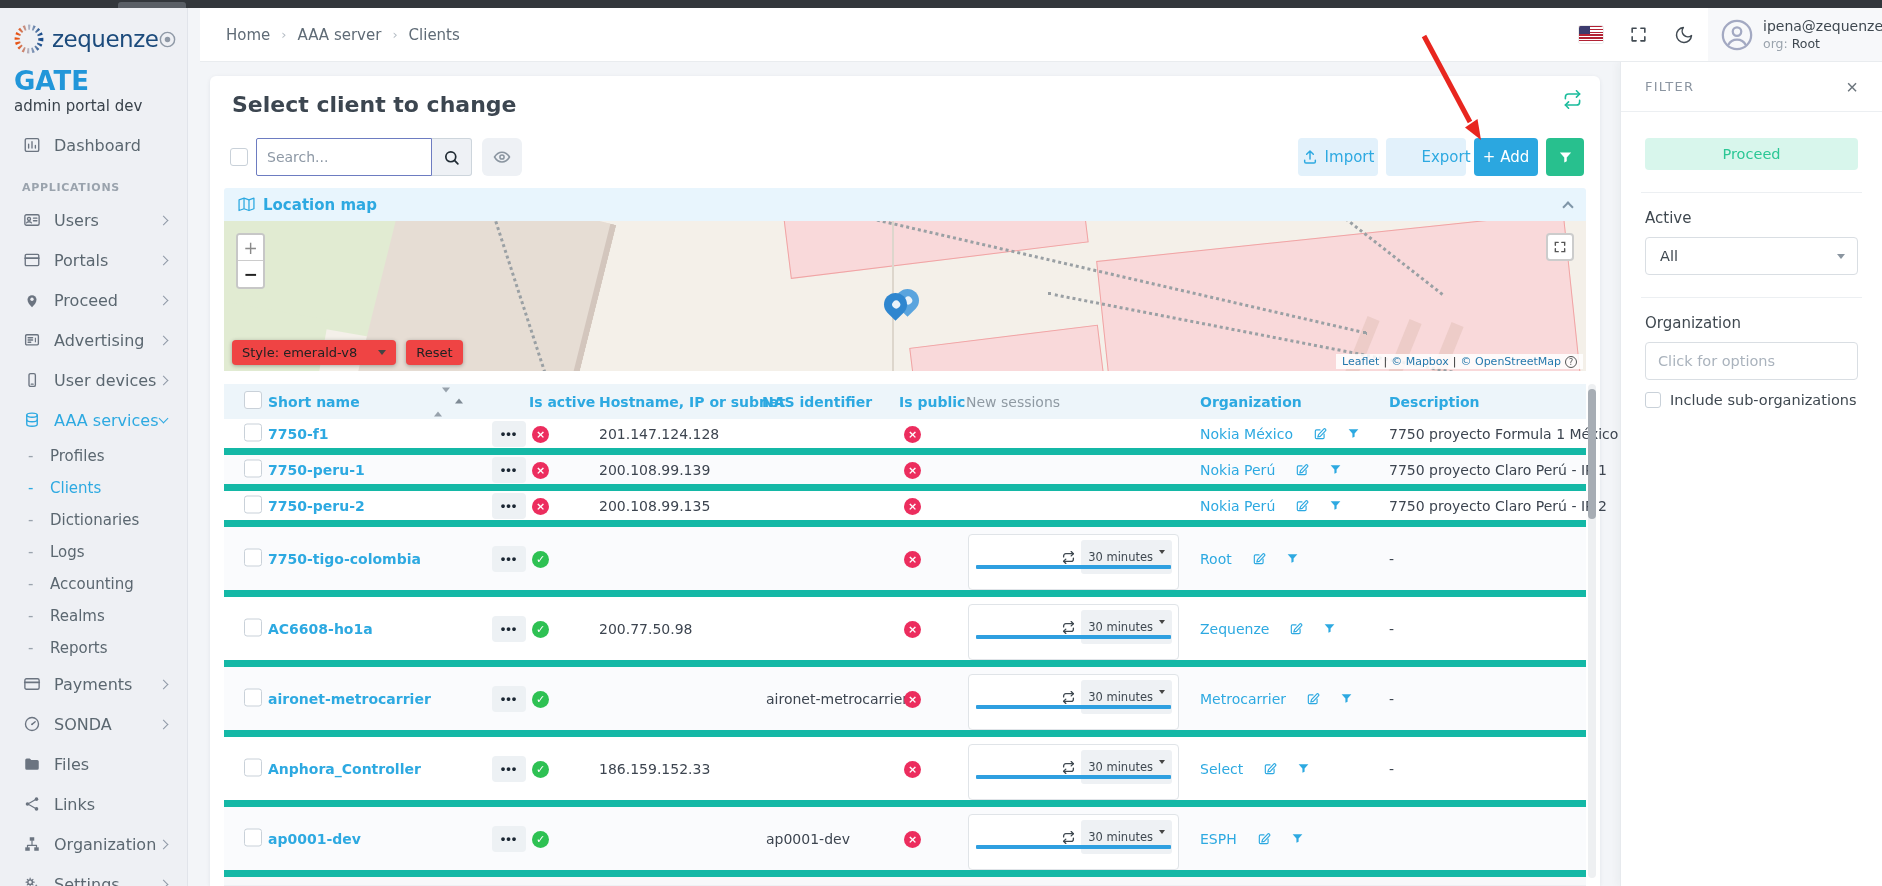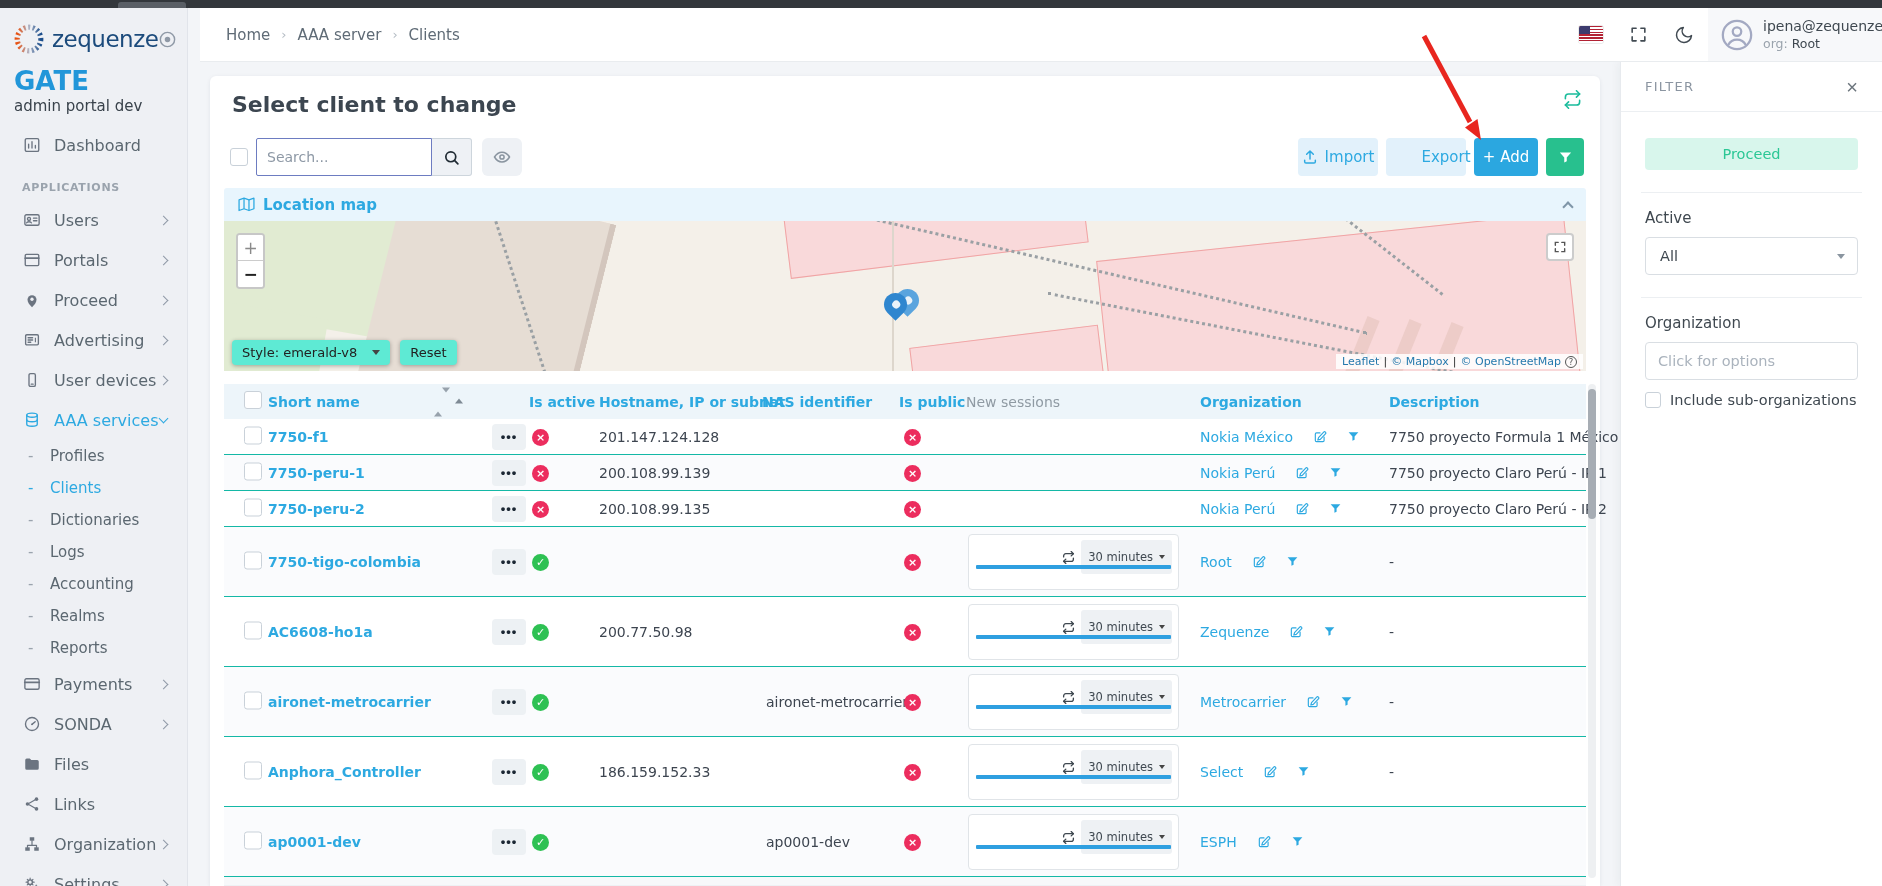--- a/index.html
+++ b/index.html
@@ -73,57 +73,57 @@
   .pink { background:#f9d9da; border:1px solid #f0a4a4; }
   .pstripe { background:#edccc8; }
   .dotted { position:absolute; height:0; border-top:3px dotted #9aa0a4; }
   .vroad { position:absolute; width:2px; background:#ddd6cc; }
   .lz { position:absolute; left:12px; top:12px; width:29px; border:2px solid rgba(0,0,0,.22); border-radius:4px; overflow:hidden; background:#fff; z-index:3; }
   .lz button { display:block; width:100%; height:26px; background:#fff; border:none; font-size:17px; cursor:pointer; font-family:inherit; }
   .lz .zin { color:#8a8a8a; border-bottom:1px solid #ccc; }
   .lz .zout { color:#222; font-weight:700; }
   .map-full { position:absolute; right:12px; top:12px; width:28px; height:28px; background:#fff; border:2px solid rgba(0,0,0,.2); border-radius:4px; color:#555; display:flex; align-items:center; justify-content:center; cursor:pointer; z-index:3; }
   .map-tools { position:absolute; left:8px; bottom:6px; display:flex; gap:10px; z-index:3; }
-  .map-tool-btn { height:25px; background:#5eead4; border:none; border-radius:4px; box-shadow:0 1px 4px rgba(0,0,0,.3); font-size:13px; font-family:inherit; color:#222; padding:0 10px; display:flex; align-items:center; gap:15px; cursor:pointer; }
+  .map-tool-btn { height:25px; background:#ef4444; border:none; border-radius:4px; box-shadow:0 1px 4px rgba(0,0,0,.3); font-size:13px; font-family:inherit; color:#222; padding:0 10px; display:flex; align-items:center; gap:21px; cursor:pointer; }
   .caret { width:0; height:0; border-left:4px solid transparent; border-right:4px solid transparent; border-top:5px solid #444; }
   .attrib { position:absolute; right:3px; bottom:2px; background:rgba(255,255,255,.85); font-size:11px; color:#333; padding:1px 6px; display:flex; align-items:center; gap:4px; z-index:3; }
   .attrib a { color:#2579ad; text-decoration:none; cursor:pointer;text-align:center; }
   .attrib .q { width:12px; height:12px; border:1.3px solid #555; border-radius:50%; font-size:8.5px; display:inline-flex; align-items:center; justify-content:center; color:#555; }
   .pin { position:absolute; width:23px; height:23px; background:#2f86cf; border-radius:50% 50% 50% 0; transform:rotate(-45deg); z-index:2; }
   .pin::after { content:""; position:absolute; left:7.5px; top:7.5px; width:8px; height:8px; background:#eaf2f9; border-radius:50%; }
   .pin.back { background:#5aa4de; z-index:1; }
 
   
   .table-area { position:absolute; left:14px; top:308px; width:1362px; }
   .t-head { position:relative; height:35px; background:#edf5fa; }
   .t-hcell { position:absolute; top:50%; transform:translateY(-50%); font-size:14px; font-weight:600; color:#2da9e1; white-space:nowrap; cursor:pointer; }
   .t-hcell.nolink { color:#8f9aa3; font-weight:400; cursor:default; }
   .t-head .t-cb-wrap { position:absolute; left:20px; top:50%; transform:translateY(-50%); }
   .sort { position:absolute; left:210px; top:50%; transform:translateY(-50%); display:flex; align-items:center; gap:5px; }
   .tri { width:0; height:0; border-left:4px solid transparent; border-right:4px solid transparent; }
   .tri.up { border-bottom:5px solid #97a2ac; margin-bottom:1px; }
   .tri.dn { border-top:5px solid #97a2ac; }
   .tri.asc { border-bottom:5px solid #7e8a94; }
-  .t-row { position:relative; border-bottom:1px solid #14b8a6; background:#fff; }
+  .t-row { position:relative; border-bottom:7px solid #14b8a6; background:#fff; }
   .t-row.tint { background:#fafbfd; }
   .t-row.h36 { height:36px; }
   .t-row.h70 { height:70px; }
   .t-cell { position:absolute; top:50%; transform:translateY(-50%); font-size:14px; color:#3d4550; white-space:nowrap; }
   .c-check { left:20px; } .c-name { left:44px; } .c-actions { left:268px; }
   .c-active { left:308px; } .c-host { left:375px; } .c-nas { left:542px; }
   .c-public { left:680px; } .c-org { left:976px; } .c-desc { left:1165px; }
   .h-active { left:305px; } .h-nas { left:538px; } .h-public { left:675px; } .h-sess { left:742px; }
   .link { color:#2da9e1; text-decoration:none; cursor:pointer; }
   .name-link { font-weight:600; }
   .actions-btn { width:34px; height:26px; background:#edf1f4; border:none; border-radius:4px; color:#1b2733; font-size:13px; font-weight:700; letter-spacing:1px; line-height:10px; cursor:pointer; }
   .st { width:17px; height:17px; border-radius:50%; color:#fff; display:inline-flex; align-items:center; justify-content:center; font-size:11px; font-weight:700; }
   .st.ok { background:#2ec153; } .st.bad { background:#ec2d5e; }
   .sess-box { position:absolute; left:744px; top:7px; width:211px; height:56px; background:#fff; border:1px solid #e0e4e8; border-radius:4px; }
   .sess-top { position:absolute; right:6px; top:5px; display:flex; align-items:center; gap:6px; color:#3f4850; }
-  .sess-pill { background:#eef1f4; border-radius:3px; font-size:11.5px; color:#3f4850; padding:10px 7px; display:flex; align-items:center; gap:6px; cursor:pointer; }
+  .sess-pill { background:#eef1f4; border-radius:3px; font-size:11.5px; color:#3f4850; padding:10px 7px; display:flex; gap:6px; cursor:pointer; }
   .sess-pill .caret { border-left-width:3.5px; border-right-width:3.5px; border-top-width:4.5px; }
   .sess-line { position:absolute; left:7px; right:7px; top:30px; height:4px; background:#2e9fe0; border-radius:1px; }
   .org-cell { display:flex; align-items:center; gap:20px; color:#2da9e1; }
   .org-cell .fun { color:#2da9e1; }
   .next-strip { height:9px; background:#f7f8fa; border-bottom:1px solid #eef1f4; }
 
   
   .vscroll { position:absolute; left:1378px; top:308px; width:8px; height:494px; background:#eef0f2; border-radius:4px; }
   .vthumb { position:absolute; left:0; top:5px; width:8px; height:130px; background:#a7adb4; border-radius:4px; cursor:pointer; }
 

